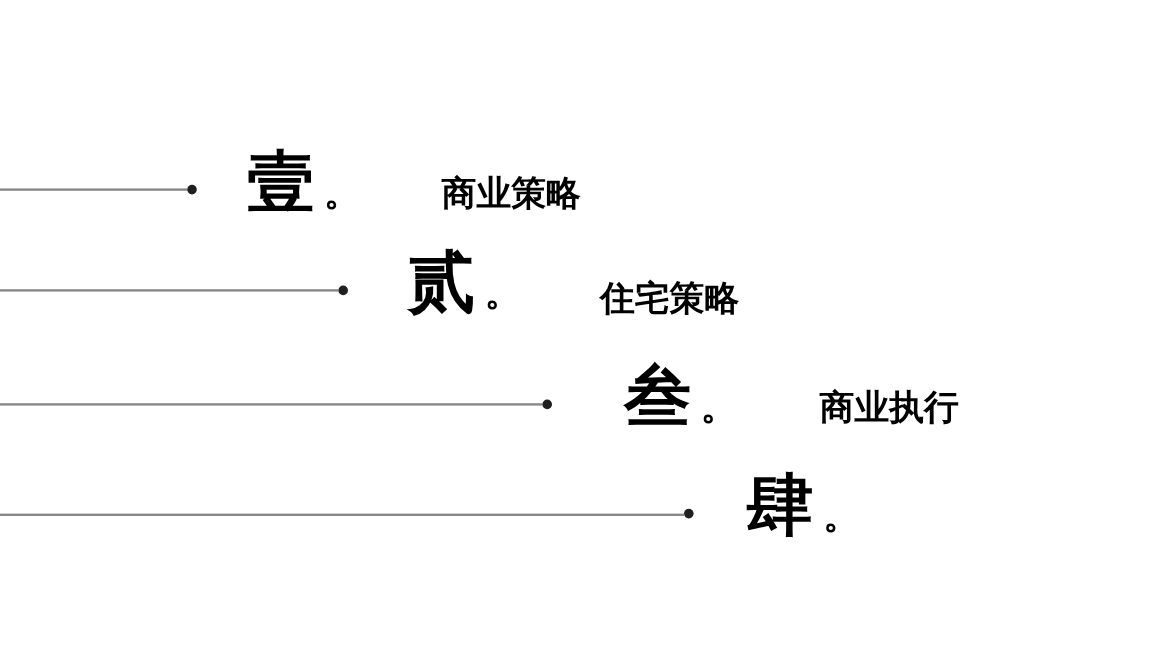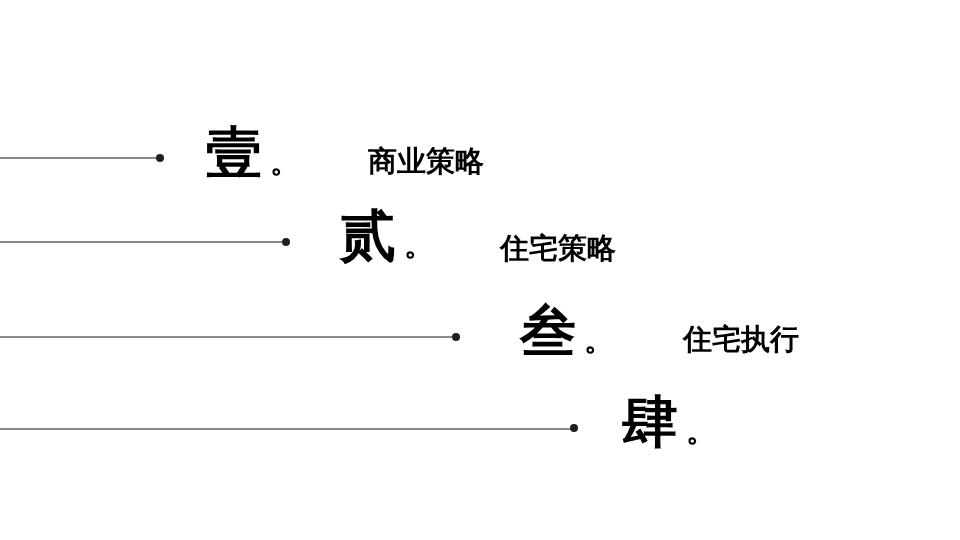--- a/index.html
+++ b/index.html
@@ -90,19 +90,19 @@
   <div class="label r1">商业策略</div>
 
   <div class="leader r2"></div>
   <div class="dot r2"></div>
   <div class="num r2"><span>贰</span><span class="punct">。</span></div>
   <div class="label r2">住宅策略</div>
 
   <div class="leader r3"></div>
   <div class="dot r3"></div>
   <div class="num r3"><span>叁</span><span class="punct">。</span></div>
-  <div class="label r3">住宅执行</div>
+  <div class="label r3">商业执行</div>
 
   <div class="leader r4"></div>
   <div class="dot r4"></div>
   <div class="num r4"><span>肆</span><span class="punct">。</span></div>
 
 </div>
 
 </body></html>

